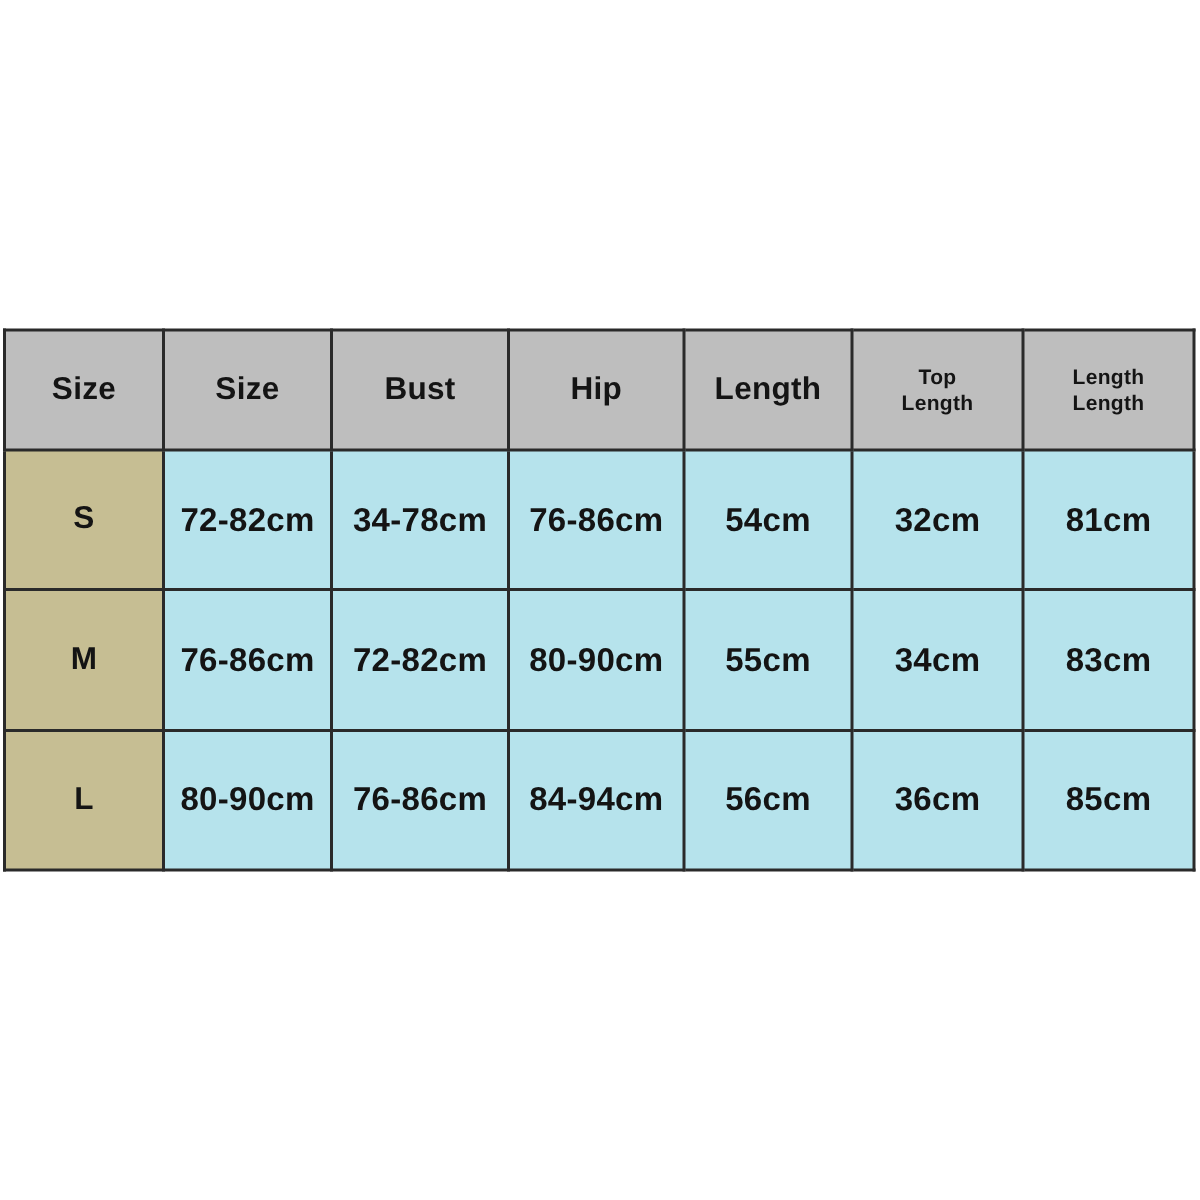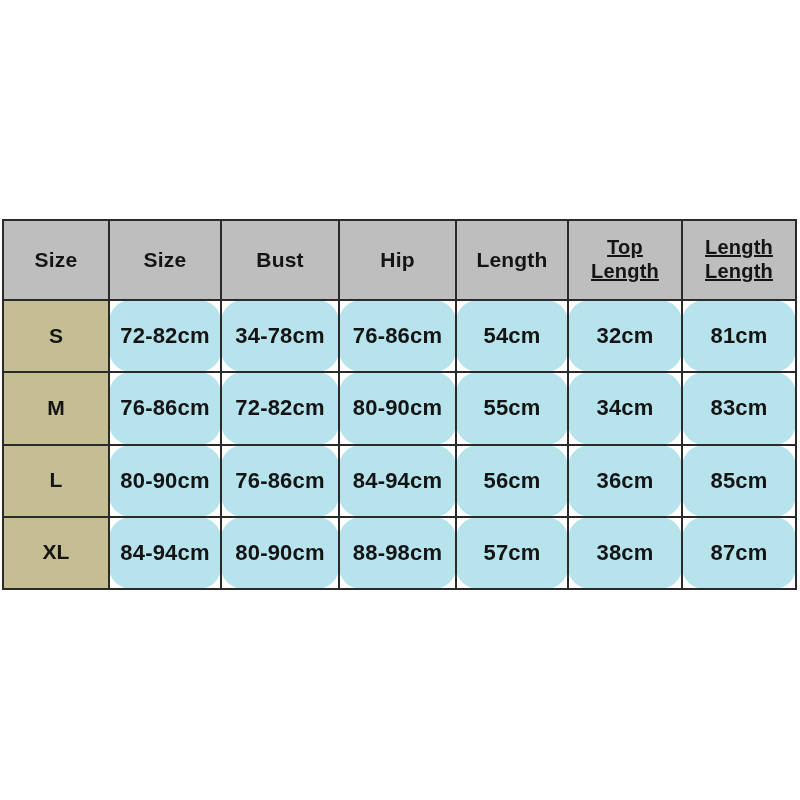--- a/index.html
+++ b/index.html
@@ -53,36 +53,34 @@
   col.c-top    { width: 114px; }
   col.c-skirt  { width: 114px; }
 
   
   #size-chart-table thead tr { height: 80px; }
   #size-chart-table thead th {
     background: #bebebe;
     font-size: 21px;
   }
   #size-chart-table thead th.two-line {
-    font-size: 20px;
-    text-decoration: underline;
+    font-size: 14px;
   }
 
   
   #size-chart-table tbody tr { height: 72.25px; }
 
   #size-chart-table td.size-cell {
     background: #c6be93;
     font-size: 21px;
   }
 
   #size-chart-table td.measure-cell {
     background: #b6e3ec;
     font-size: 22px;
-    border-radius: 22px;
   }
 
   .hdr-line { display: block; }
 </style>
 </head>
 <body>
 
 <div id="chart-root">
 
   <table id="size-chart-table">
@@ -148,25 +146,16 @@
       <tr>
         <td class="size-cell">L</td>
         <td class="measure-cell">80-90cm</td>
         <td class="measure-cell">76-86cm</td>
         <td class="measure-cell">84-94cm</td>
         <td class="measure-cell">56cm</td>
         <td class="measure-cell">36cm</td>
         <td class="measure-cell">85cm</td>
       </tr>
 
-      <tr>
-        <td class="size-cell">XL</td>
-        <td class="measure-cell">84-94cm</td>
-        <td class="measure-cell">80-90cm</td>
-        <td class="measure-cell">88-98cm</td>
-        <td class="measure-cell">57cm</td>
-        <td class="measure-cell">38cm</td>
-        <td class="measure-cell">87cm</td>
-      </tr>
     </tbody>
   </table>
 
 </div>
 
 </body></html>

